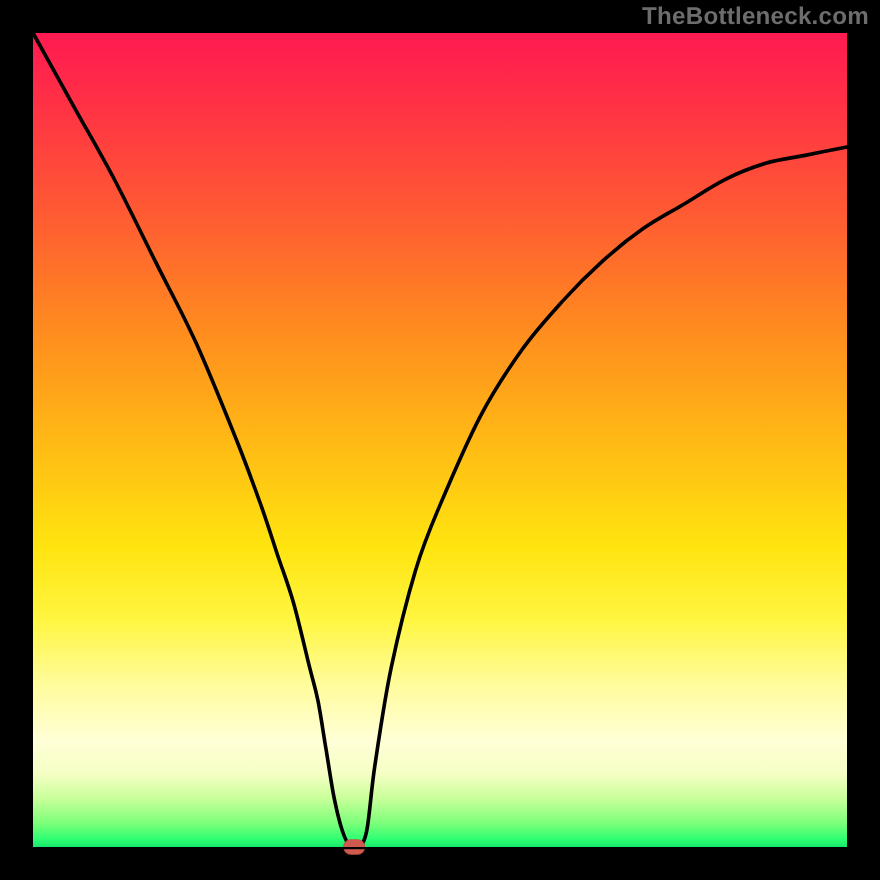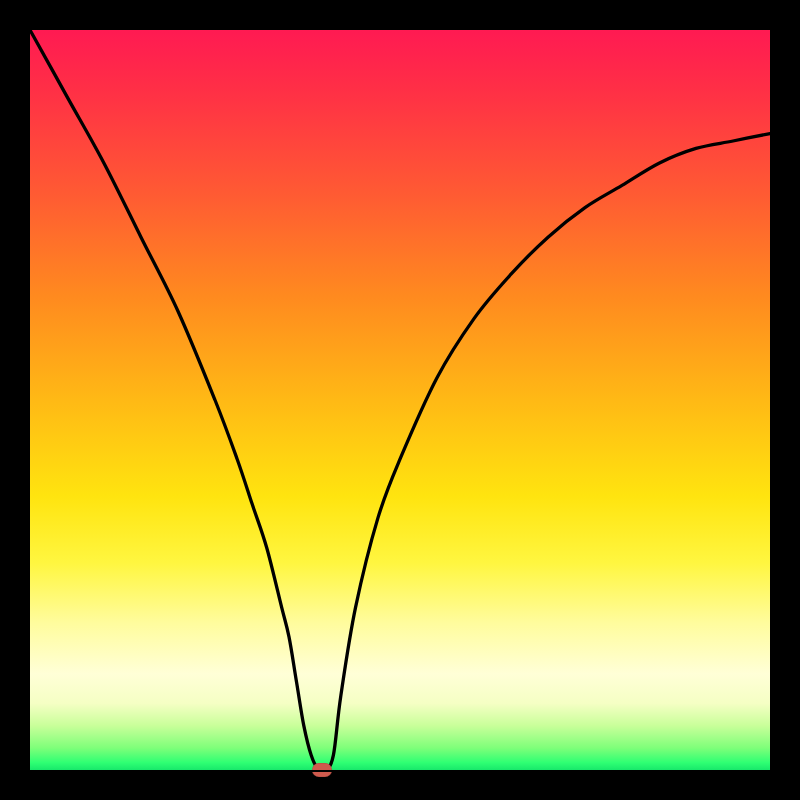--- a/index.html
+++ b/index.html
@@ -87,20 +87,21 @@
     background: #cf5a4d;
     border-radius: 7px;
     transform: translate(-50%, -50%);
     box-shadow: 0 0 0 0.5px rgba(0,0,0,0.15) inset;
   }
 </style>
 </head>
 <body>
 
 <div class="frame">
+  <div class="watermark">TheBottleneck.com</div>
 
   <div class="plot">
     <div class="gradient-bg"></div>
 
     <svg class="curve" viewBox="0 0 740 740" preserveAspectRatio="none">
       <path id="curve-path" d="M 0.0 0.0 C 6.2 11.1, 24.7 44.4, 37.0 66.6 C 49.3 88.8, 61.7 109.8, 74.0 133.2 C 86.3 156.6, 98.7 182.5, 111.0 207.2 C 123.3 231.9, 135.7 254.1, 148.0 281.2 C 160.3 308.3, 175.1 345.3, 185.0 370.0 C 194.9 394.7, 201.0 411.9, 207.2 429.2 C 213.4 446.5, 217.1 458.8, 222.0 473.6 C 226.9 488.4, 231.9 500.7, 236.8 518.0 C 241.7 535.3, 247.9 562.4, 251.6 577.2 C 255.3 592.0, 256.5 594.5, 259.0 606.8 C 261.5 619.1, 263.9 636.4, 266.4 651.2 C 268.9 666.0, 271.3 683.3, 273.8 695.6 C 276.3 707.9, 278.7 717.8, 281.2 725.2 C 283.7 732.6, 286.1 737.5, 288.6 740.0 C 291.1 742.5, 293.5 742.5, 296.0 740.0 C 298.5 737.5, 300.9 737.5, 303.4 725.2 C 305.9 712.9, 307.1 690.7, 310.8 666.0 C 314.5 641.3, 319.4 606.8, 325.6 577.2 C 331.8 547.6, 340.4 513.1, 347.8 488.4 C 355.2 463.7, 360.1 452.6, 370.0 429.2 C 379.9 405.8, 394.7 371.2, 407.0 347.8 C 419.3 324.4, 431.7 305.9, 444.0 288.6 C 456.3 271.3, 468.7 257.8, 481.0 244.2 C 493.3 230.6, 505.7 218.3, 518.0 207.2 C 530.3 196.1, 542.7 186.2, 555.0 177.6 C 567.3 169.0, 579.7 162.8, 592.0 155.4 C 604.3 148.0, 616.7 139.4, 629.0 133.2 C 641.3 127.0, 653.7 122.1, 666.0 118.4 C 678.3 114.7, 690.7 113.5, 703.0 111.0 C 715.3 108.5, 733.8 104.8, 740.0 103.6"></path>
     </svg>
 
     <div id="marker" class="marker" style="left: 292.3px; top: 740px;"></div>
 

